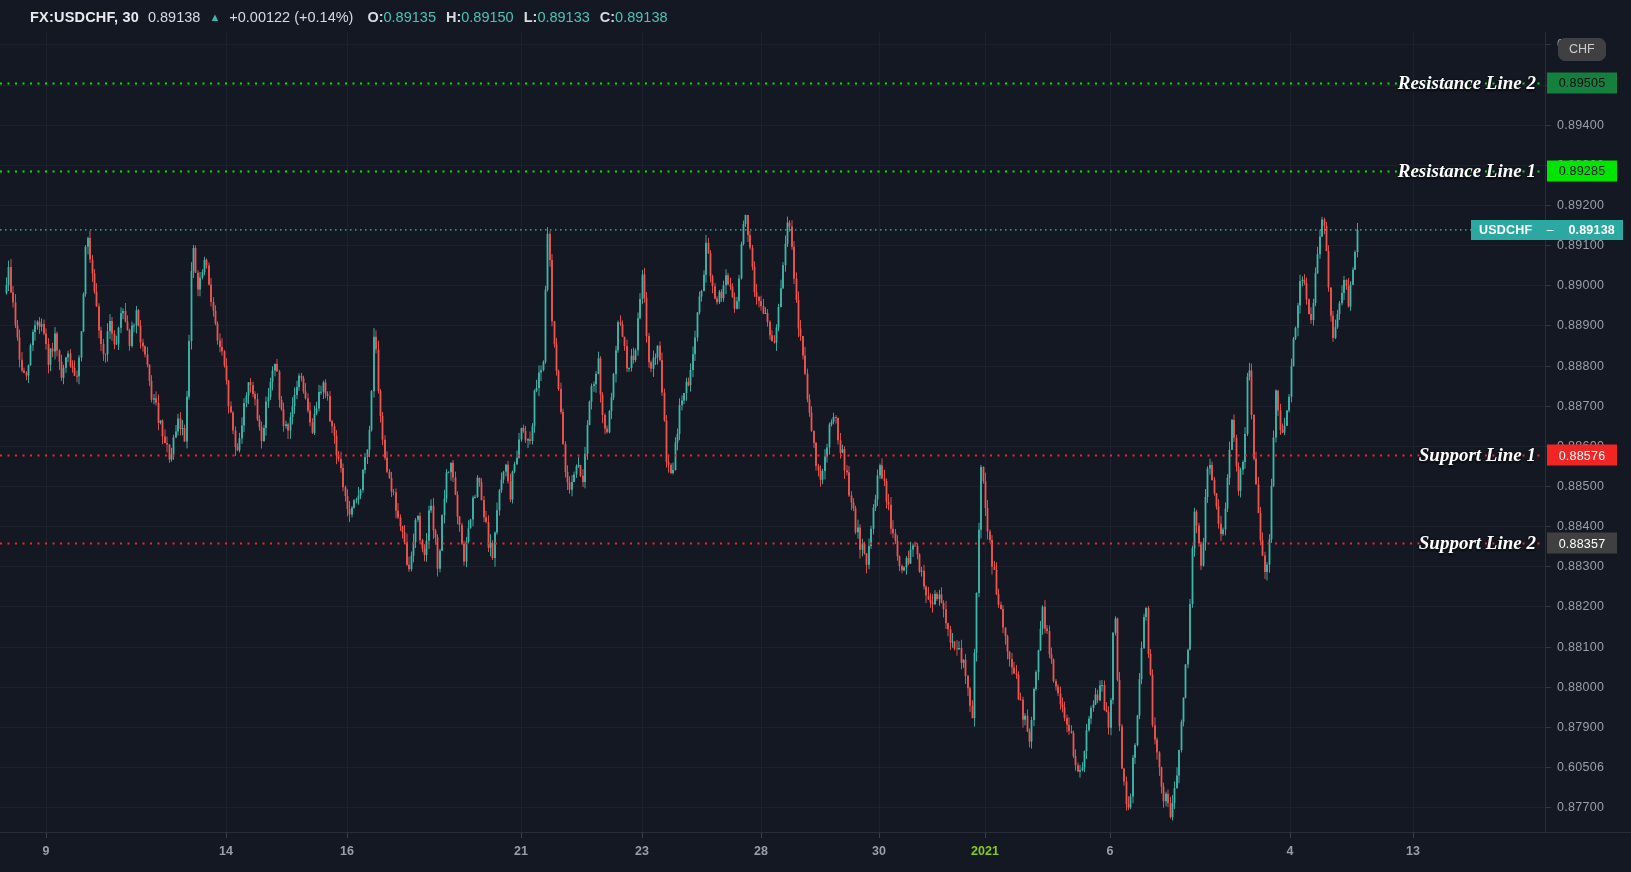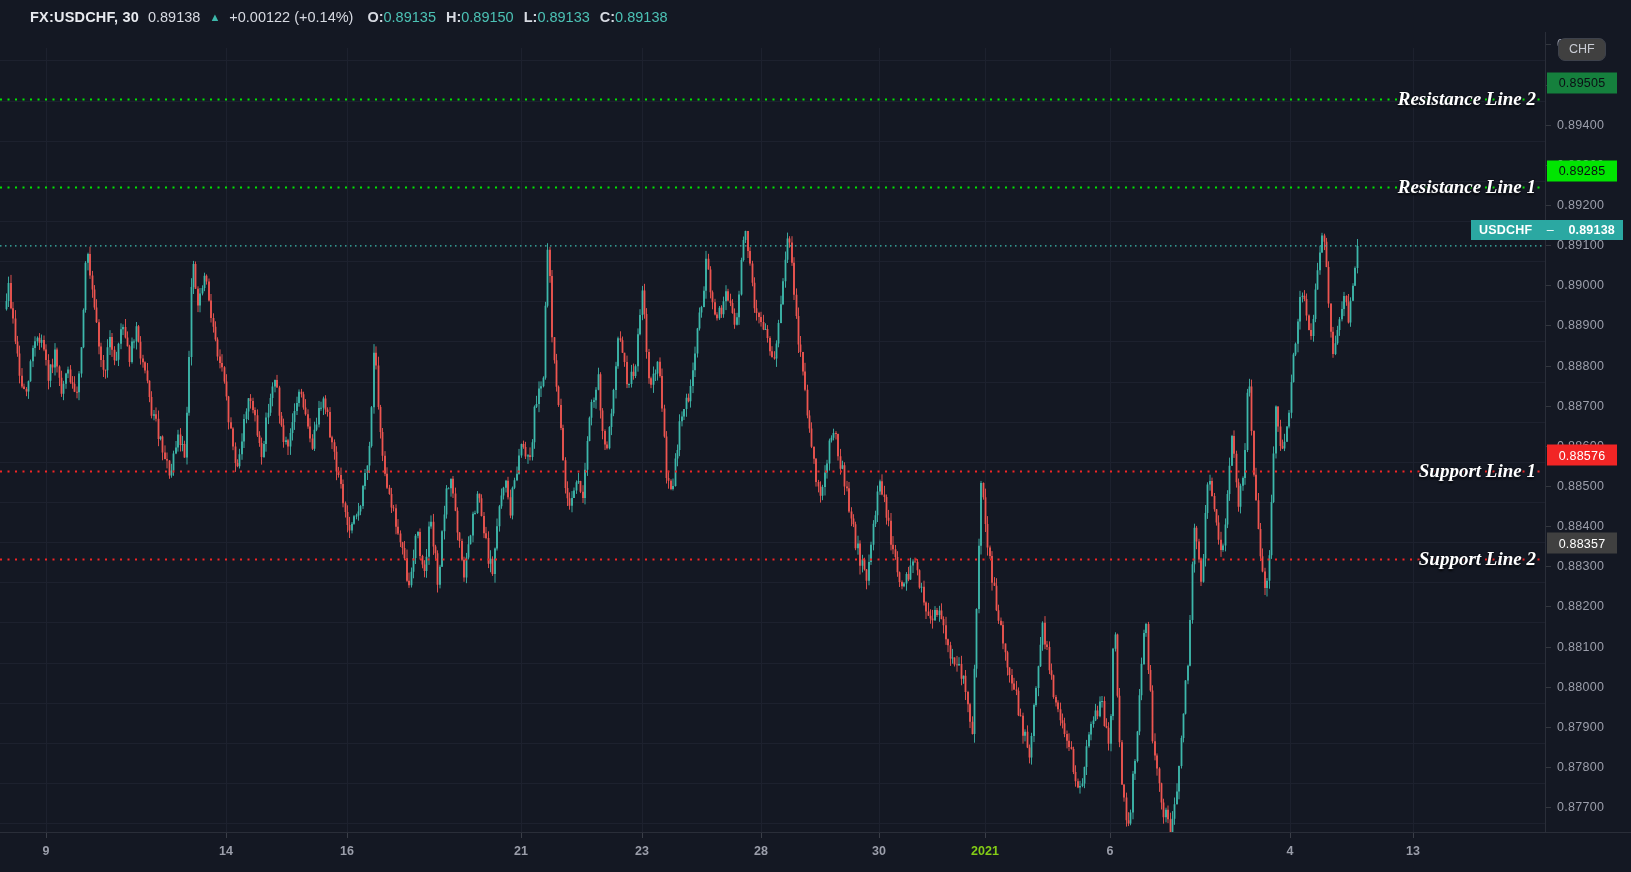--- a/index.html
+++ b/index.html
@@ -9,21 +9,21 @@
   .legend{position:absolute;left:30px;top:6px;height:22px;display:flex;align-items:center;gap:9px;
           font-size:14.5px;color:#d7dae2;white-space:nowrap;z-index:30;}
   .legend .sym{font-weight:bold;color:#e8eaef;letter-spacing:.2px;}
   .legend .lastpx{color:#d7dae2;}
   .legend .tri{color:#3db7aa;font-size:11px;line-height:1;}
   .legend .chg{color:#d7dae2;}
   .legend .ohlc{display:flex;gap:10px;margin-left:5px;}
   .legend .pair b{color:#d7dae2;font-weight:700;}
   .legend .pair span{color:#4cc2b5;}
   
-  .plot{position:absolute;left:0;top:48px;width:1545px;height:800px;z-index:1;}
+  .plot{position:absolute;left:0;top:32px;width:1545px;height:800px;z-index:1;}
   .plot svg{position:absolute;left:0;top:0;}
   .levelname{position:absolute;right:9px;transform:translateY(-50%);white-space:nowrap;
              font-family:"Liberation Serif",serif;font-style:italic;font-weight:700;font-size:19px;color:#ffffff;
              text-shadow:1px 1px 0 #10131c,-1px 1px 0 #10131c,1px -1px 0 #10131c,-1px -1px 0 #10131c,0 2px 2px rgba(0,0,0,.8);
              z-index:6;cursor:pointer;}
   .symtag{position:absolute;height:20px;transform:translateY(-50%);display:flex;align-items:center;
           justify-content:space-between;background:#2ba8a2;color:#fff;font-size:12.5px;font-weight:700;
           padding:0 8px;z-index:12;letter-spacing:.2px;}
   .symtag .dash{font-weight:400;margin:0 6px;}
   .symtag .pxv{font-weight:700;}
@@ -142,21 +142,21 @@
       <div class="tick" style="top: 534.27px;">0.88300</div>
       <div class="tickdash" style="top: 574px;"></div>
       <div class="tick" style="top: 574.41px;">0.88200</div>
       <div class="tickdash" style="top: 615px;"></div>
       <div class="tick" style="top: 614.551px;">0.88100</div>
       <div class="tickdash" style="top: 655px;"></div>
       <div class="tick" style="top: 654.691px;">0.88000</div>
       <div class="tickdash" style="top: 695px;"></div>
       <div class="tick" style="top: 694.832px;">0.87900</div>
       <div class="tickdash" style="top: 735px;"></div>
-      <div class="tick" style="top: 734.972px;">0.87800</div>
+      <div class="tick" style="top: 734.972px;">0.60506</div>
       <div class="tickdash" style="top: 775px;"></div>
       <div class="tick" style="top: 775.113px;">0.87700</div>
       <div class="pricebox" style="top: 50.577px; background: #15803d; color: rgb(11, 14, 20);">0.89505</div>
       <div class="pricebox" style="top: 138.886px; background: rgb(1, 229, 1); color: rgb(11, 14, 20);">0.89285</div>
       <div class="pricebox" style="top: 423.482px; background: rgb(242, 37, 37); color: rgb(255, 255, 255);">0.88576</div>
       <div class="pricebox" style="top: 511.39px; background: #404040; color: rgb(255, 255, 255);">0.88357</div>
       <div class="chfbadge">CHF</div>
     </div>
 
   <div class="baxis" id="baxis">

